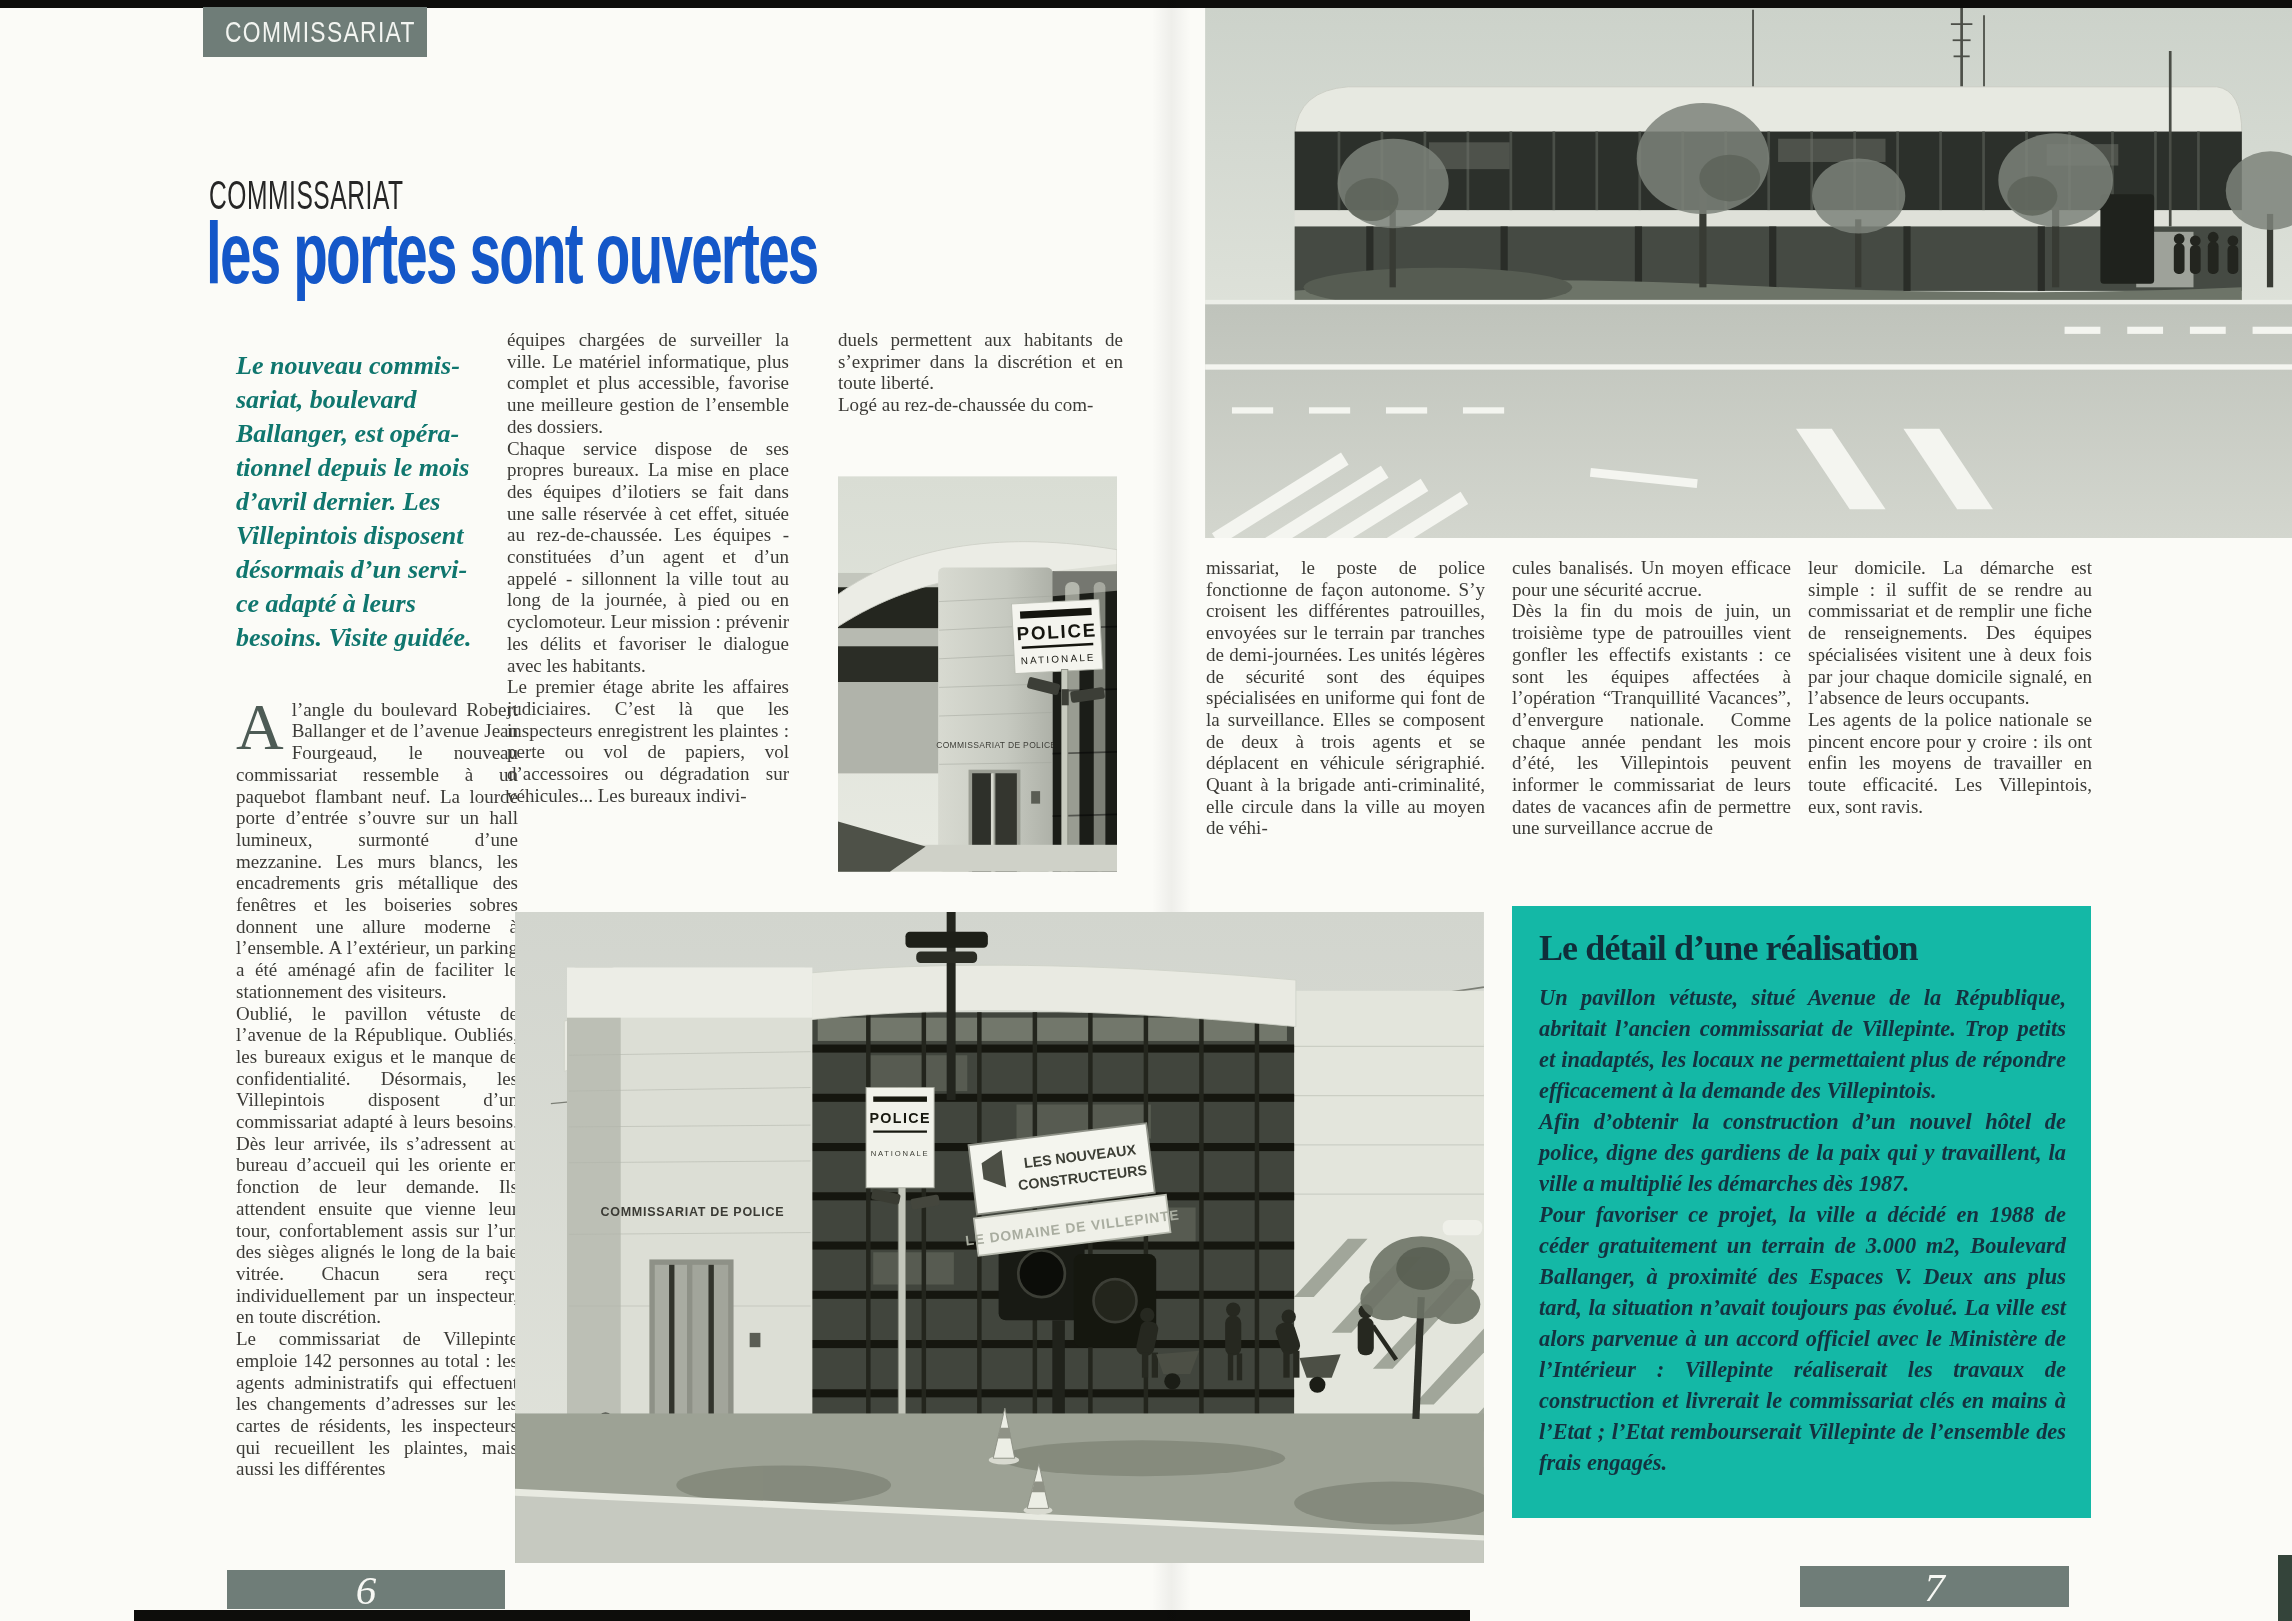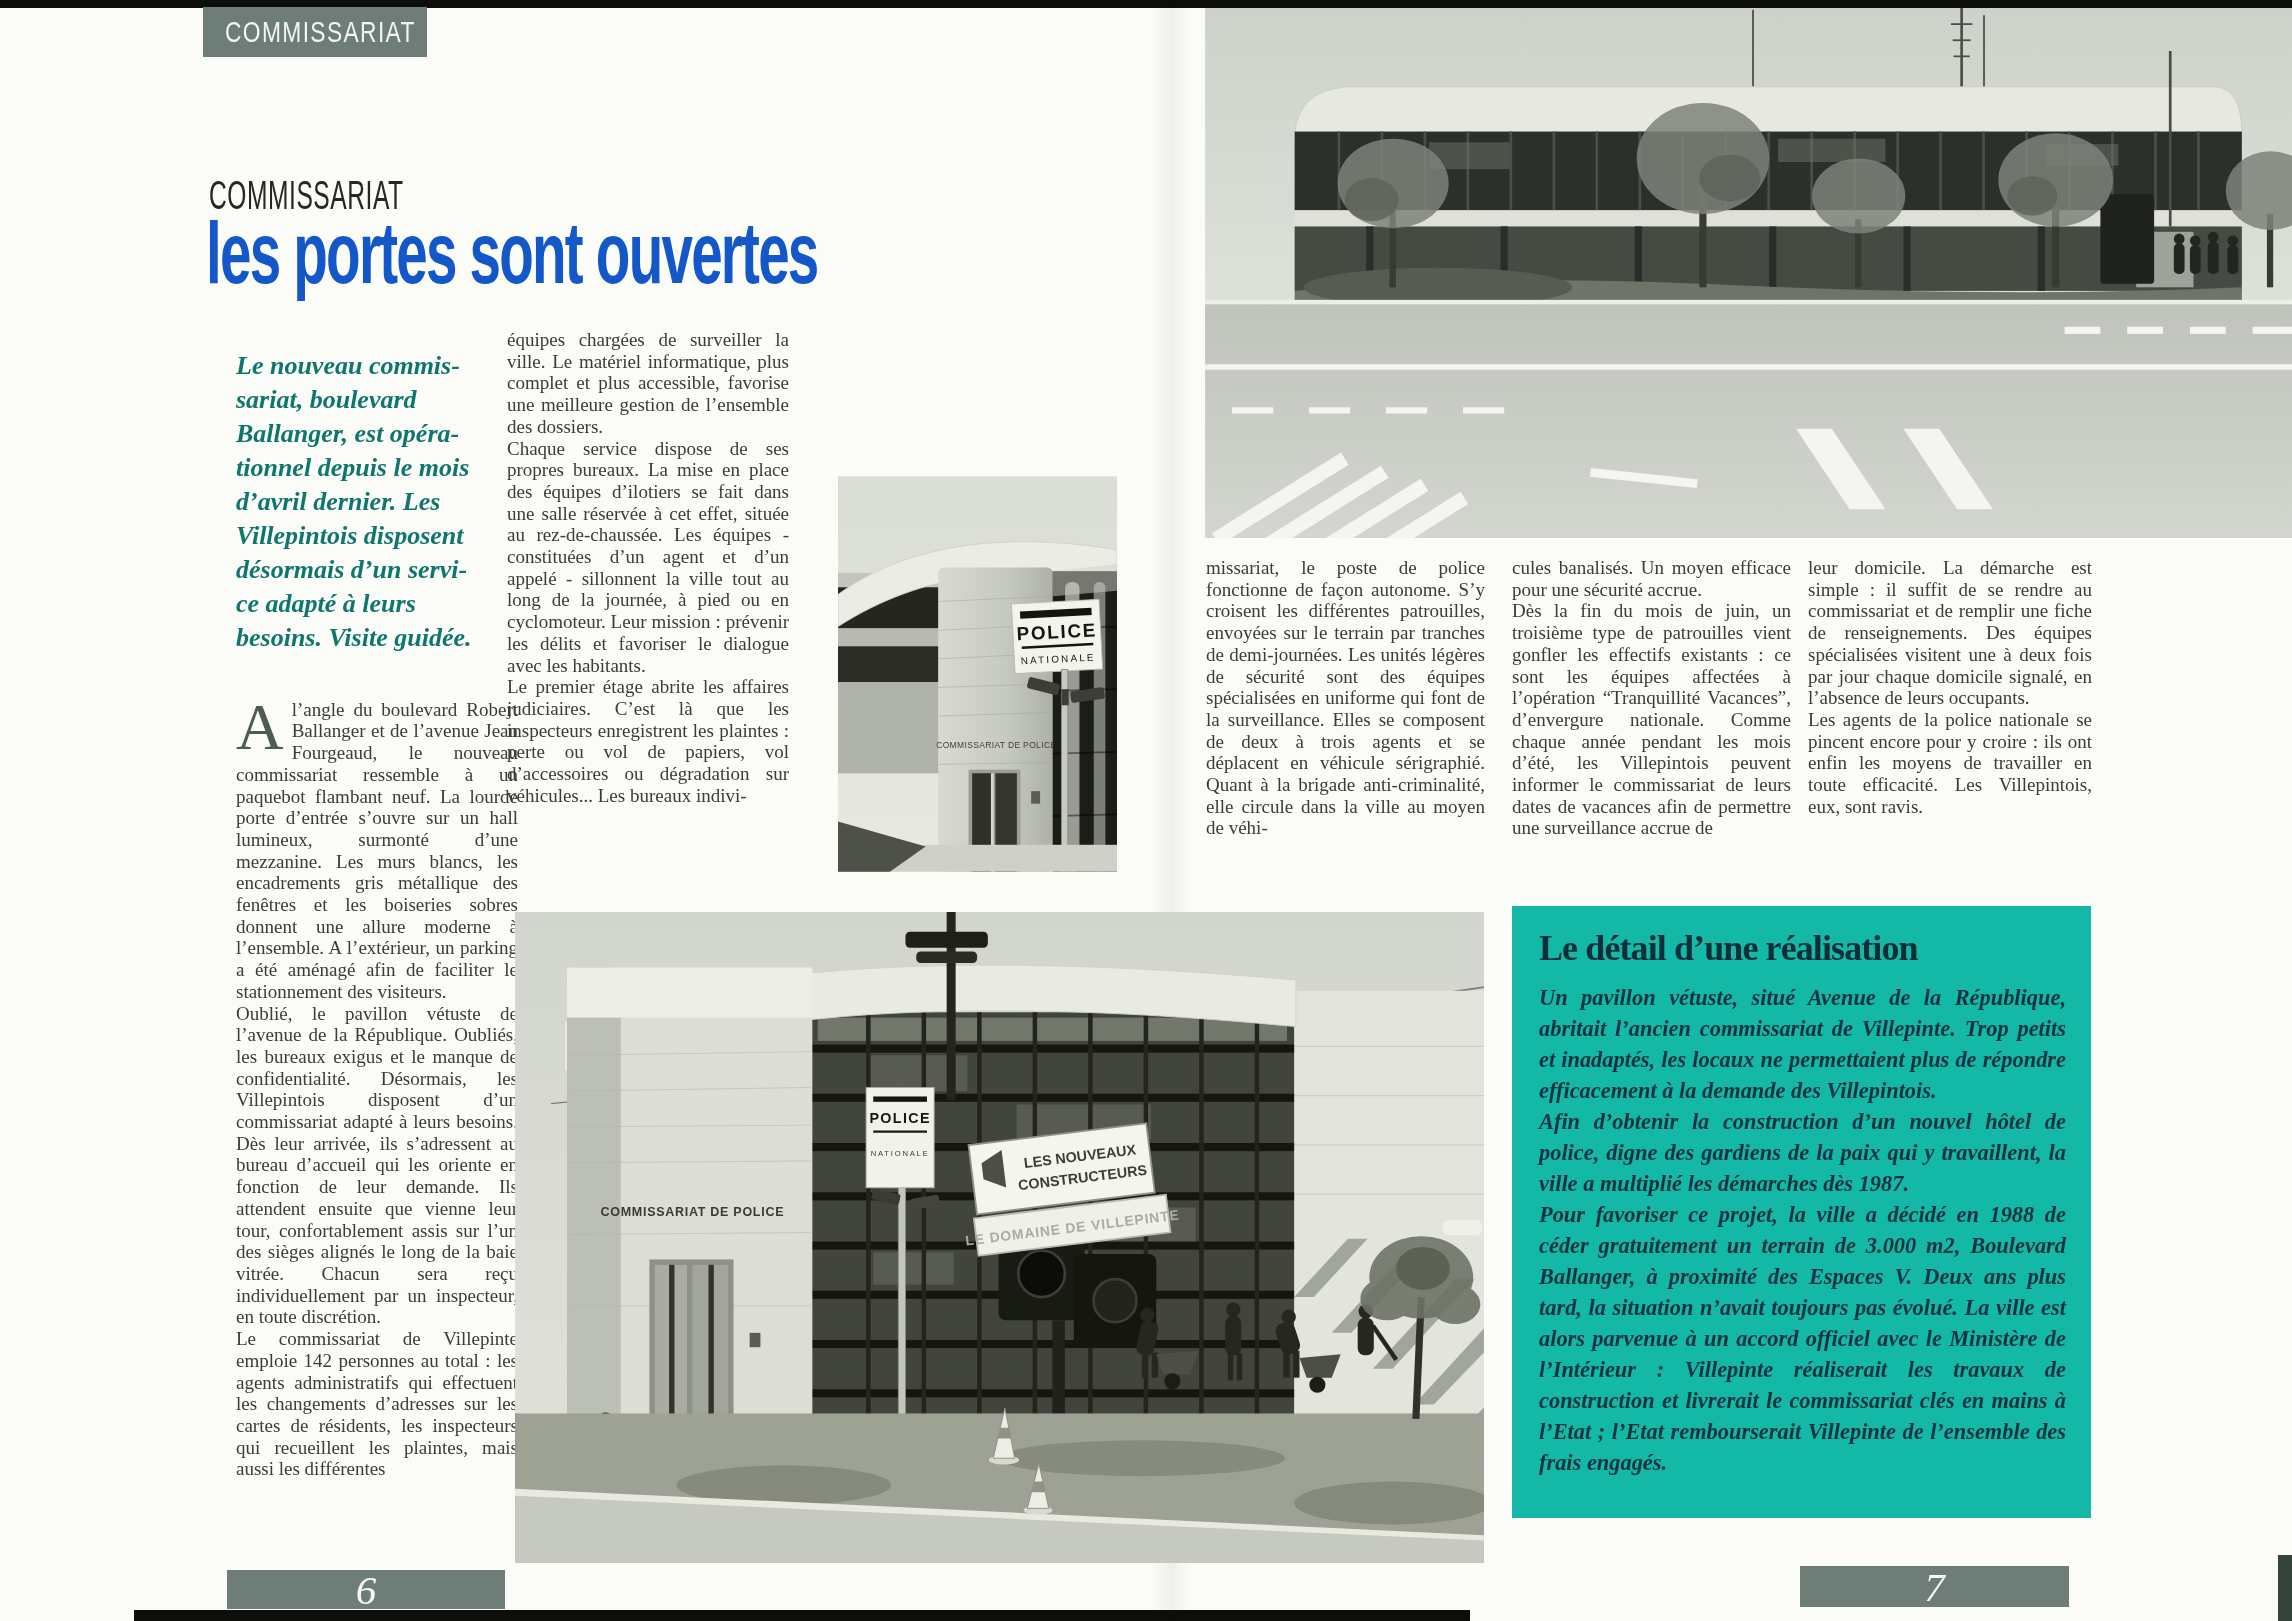--- a/index.html
+++ b/index.html
@@ -63,20 +63,22 @@
   <div class="abs bodycol" style="left:236px;top:677px;width:282px;">
     <span class="dropcap">A</span><span>l’angle du boulevard Robert Ballanger et de l’avenue Jean Fourgeaud, le nouveau commissariat ressemble à un paquebot flambant neuf. La lourde porte d’entrée s’ouvre sur un hall lumineux, surmonté d’une mezzanine. Les murs blancs, les encadrements gris métallique des fenêtres et les boiseries sobres donnent une allure moderne à l’ensemble. A l’extérieur, un parking a été aménagé afin de faciliter le stationnement des visiteurs.
 Oublié, le pavillon vétuste de l’avenue de la République. Oubliés, les bureaux exigus et le manque de confidentialité. Désormais, les Villepintois disposent d’un commissariat adapté à leurs besoins. Dès leur arrivée, ils s’adressent au bureau d’accueil qui les oriente en fonction de leur demande. Ils attendent ensuite que vienne leur tour, confortablement assis sur l’un des sièges alignés le long de la baie vitrée. Chacun sera reçu individuellement par un inspecteur, en toute discrétion.
 Le commissariat de Villepinte emploie 142 personnes au total : les agents administratifs qui effectuent les changements d’adresses sur les cartes de résidents, les inspecteurs qui recueillent les plaintes, mais aussi les différentes</span>
   </div>
 
   <div class="abs bodycol" style="left:507px;top:329px;width:282px;">équipes chargées de surveiller la ville. Le matériel informatique, plus complet et plus accessible, favorise une meilleure gestion de l’ensemble des dossiers.
 Chaque service dispose de ses propres bureaux. La mise en place des équipes d’ilotiers se fait dans une salle réservée à cet effet, située au rez-de-chaussée. Les équipes - constituées d’un agent et d’un appelé - sillonnent la ville tout au long de la journée, à pied ou en cyclomoteur. Leur mission : prévenir les délits et favoriser le dialogue avec les habitants.
 Le premier étage abrite les affaires judiciaires. C’est là que les inspecteurs enregistrent les plaintes : perte ou vol de papiers, vol d’accessoires ou dégradation sur véhicules... Les bureaux indivi-</div>
 
+  <div class="abs bodycol" style="left:838px;top:329px;width:285px;">duels permettent aux habitants de s’exprimer dans la discrétion et en toute liberté.
+Logé au rez-de-chaussée du com-</div>
 
   <svg class="abs photo" style="left:838px;top:476px;" width="279" height="396" viewBox="0 0 312 442">
     <defs>
       <linearGradient id="eSky" x1="0" y1="0" x2="0" y2="1">
         <stop offset="0" stop-color="#d9ddd4"></stop>
           <stop offset="1" stop-color="#e8eae2"></stop>
       </linearGradient>
       <linearGradient id="eTower" x1="0" y1="0" x2="1" y2="0">
         <stop offset="0" stop-color="#d8dad1"></stop>
           <stop offset=".6" stop-color="#c6c9c0"></stop>

